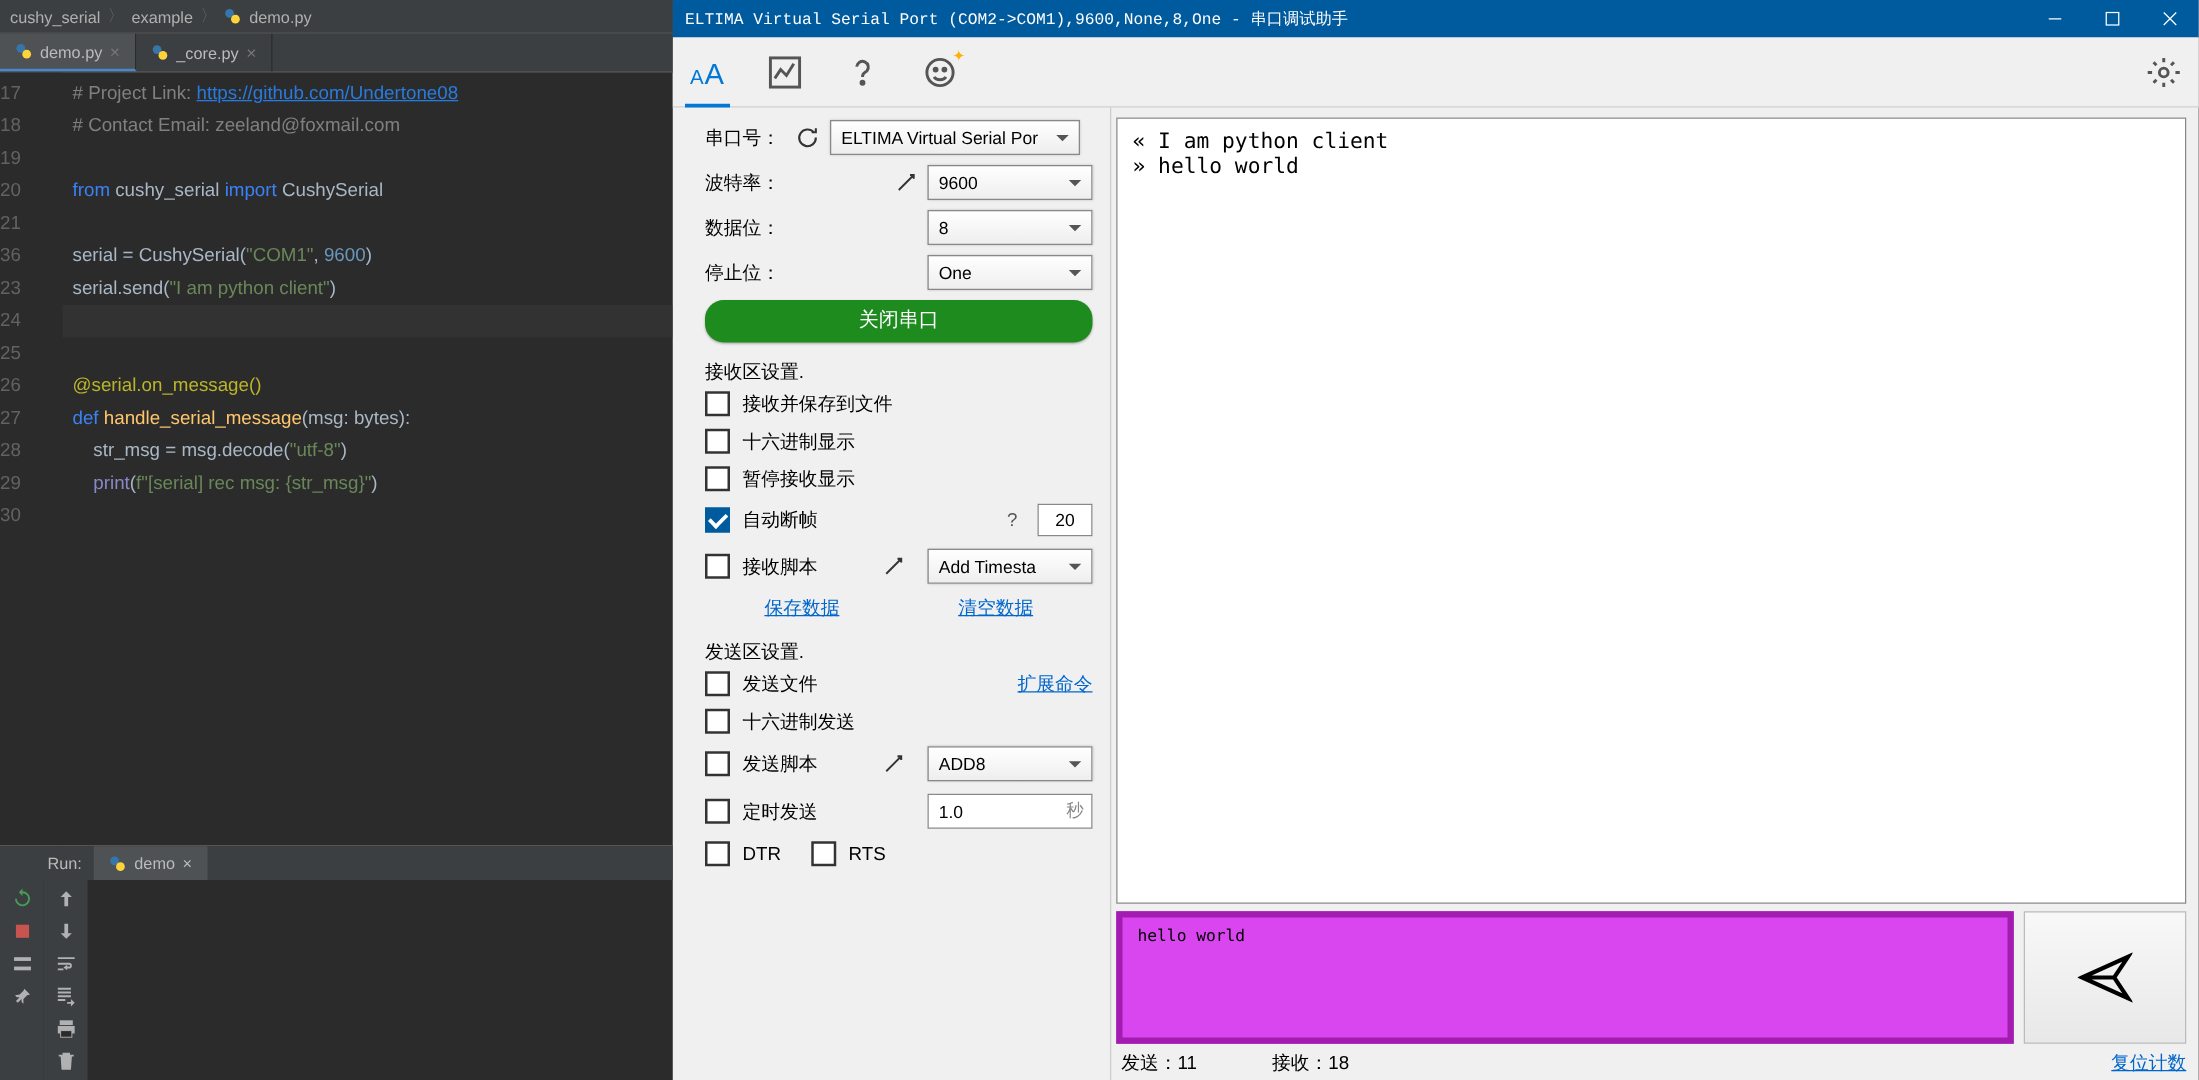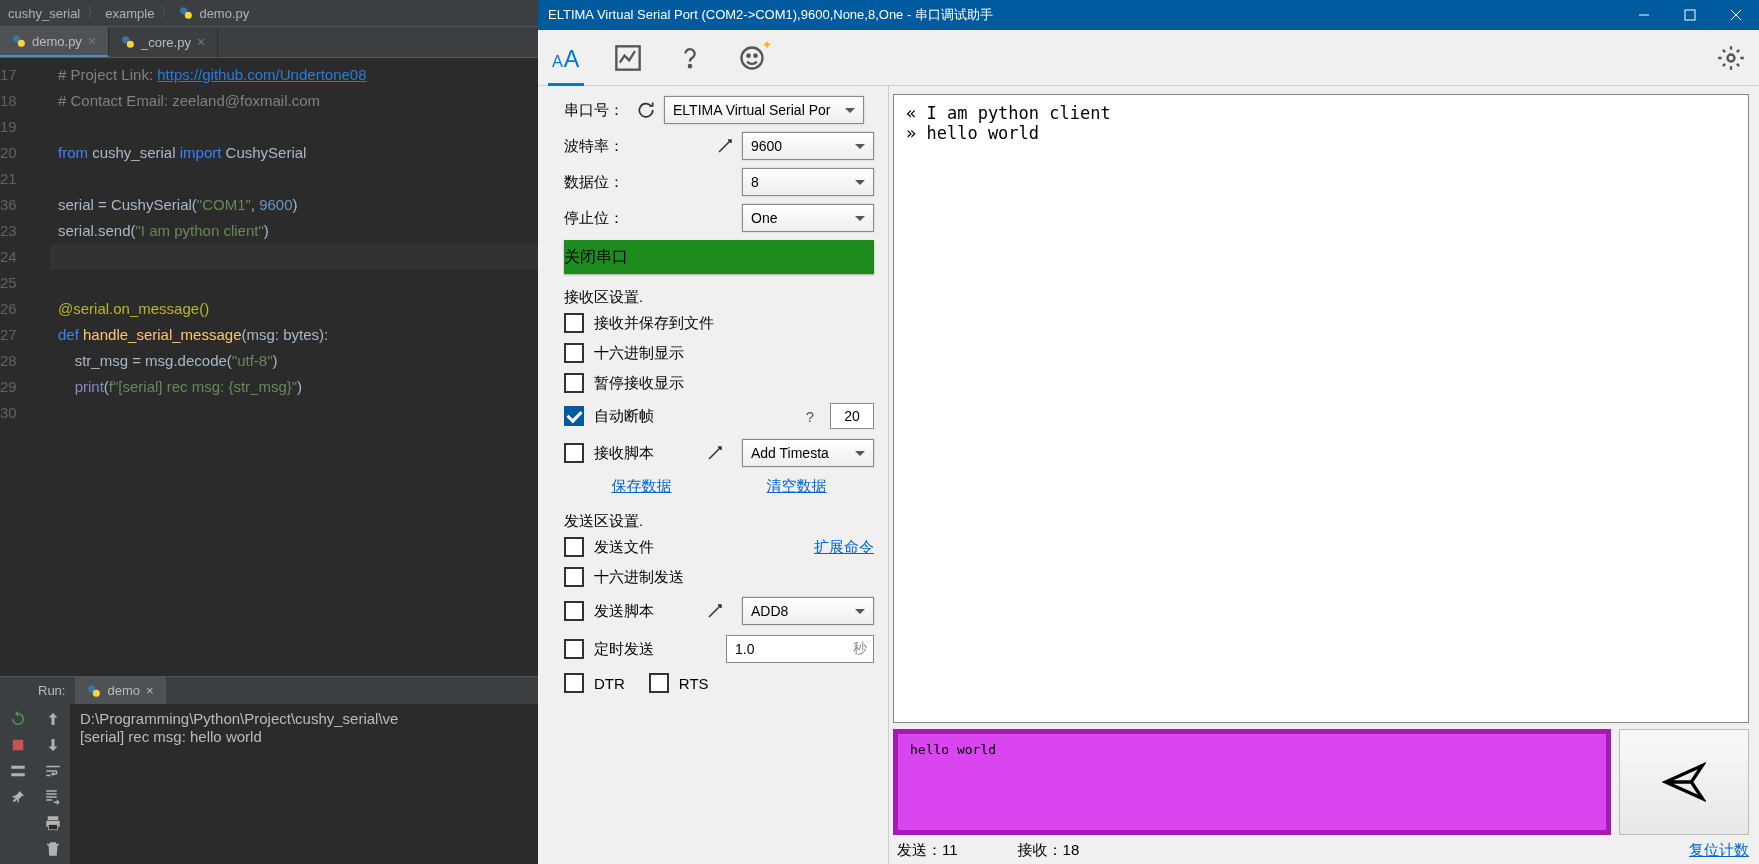--- a/index.html
+++ b/index.html
@@ -33,51 +33,51 @@
 .run-tab { background: #4e5254; padding: 6px 12px; display: flex; align-items: center; gap: 6px; }
 .run-body { display: flex; height: 160px; }
 .run-toolbar { width: 35px; background: #3c3f41; display: flex; flex-direction: column; align-items: center; padding-top: 6px; gap: 8px; }
 .run-toolbar2 { width: 35px; background: #3c3f41; display: flex; flex-direction: column; align-items: center; padding-top: 6px; gap: 8px; }
 .run-icon { width: 18px; height: 18px; color: #afb1b3; cursor: pointer; }
 .run-output { flex: 1; background: #2b2b2b; color: #bbb; font-family: "Consolas",monospace; font-size: 15px; padding: 6px 10px; white-space: pre; }
 
 
 .serial { flex: 1; background: #f0f0f0; display: flex; flex-direction: column; }
 .titlebar { background: #005a9e; color: #fff; height: 30px; display: flex; align-items: center; padding-left: 10px; font-size: 13px; }
-.titlebar-text { flex: 1; }
+.titlebar-text { flex: 1; font-family: Liberation Mono, monospace; }
 .win-btns { display: flex; height: 100%; }
 .win-btn { width: 46px; display: flex; align-items: center; justify-content: center; cursor: pointer; }
 .toolbar { height: 56px; background: #f0f0f0; display: flex; align-items: center; padding: 0 14px; gap: 34px; border-bottom: 1px solid #d0d0d0; }
 .tool-icon { width: 28px; height: 28px; color: #555; cursor: pointer; position: relative; }
 .tool-icon.active { color: #0078d7; }
 .tool-icon.active::after { content: ""; position: absolute; left: -4px; right: -4px; bottom: -14px; height: 3px; background: #0078d7; }
 .emoji-star { position: absolute; top: -6px; right: -6px; font-size: 12px; color: #ffb000; }
 .serial-body { flex: 1; display: flex; padding-left: 12px; }
 
 .settings { width: 338px; padding: 10px 14px; overflow-y: auto; font-size: 15px; color: #000; }
 .row { display: flex; align-items: center; margin-bottom: 8px; min-height: 28px; }
 .row-label { width: 72px; }
 .row-spacer { flex: 1; }
 .select { border: 1px solid #888; background: linear-gradient(#fff,#eee); height: 28px; padding: 0 24px 0 8px; font-size: 14px; position: relative; cursor: pointer; display: flex; align-items: center; box-shadow: 0 0 2px rgba(0,0,0,0.2); min-width: 0; overflow: hidden; white-space: nowrap; }
 .select::after { content: ""; position: absolute; right: 8px; top: 11px; border: 5px solid transparent; border-top-color: #555; }
 .select.big { width: 200px; }
 .select.med { width: 132px; }
 .reload-icon { width: 20px; height: 20px; cursor: pointer; color: #333; margin-right: 8px; }
 .wand-icon { width: 18px; height: 18px; color: #333; margin-right: 8px; cursor: pointer; }
-.big-btn { background: #1d8b1d; color: #000000; text-align: left; height: 34px; line-height: 34px; font-size: 16px; cursor: pointer; margin-bottom: 14px; box-shadow: 0 1px 2px rgba(0,0,0,0.3); }
+.big-btn { background: #1d8b1d; color: #ffffff; text-align: center; height: 34px; line-height: 34px; font-size: 16px; cursor: pointer; margin-bottom: 14px; box-shadow: 0 1px 2px rgba(0,0,0,0.3); border-radius: 15px; }
 .section-title { font-size: 15px; margin-bottom: 6px; }
 .chk-row { display: flex; align-items: center; margin-bottom: 10px; gap: 10px; }
 .chk { width: 20px; height: 20px; border: 2px solid #333; background: #fff; cursor: pointer; display: flex; align-items: center; justify-content: center; }
 .chk.checked { background: #005a9e; border-color: #005a9e; }
 .chk.checked::after { content: ""; width: 6px; height: 11px; border: solid #fff; border-width: 0 3px 3px 0; transform: rotate(45deg); margin-top: -3px; }
 .num-input { width: 44px; height: 26px; border: 1px solid #888; background: #fff; text-align: center; font-size: 14px; }
 .q-mark { color: #555; margin-left: auto; margin-right: 6px; }
 .link-row { display: flex; justify-content: space-around; margin: 6px 0 16px; }
 .link { color: #0066cc; text-decoration: underline; cursor: pointer; font-size: 15px; }
-.unit-input { width: 148px; height: 28px; border: 1px solid #888; background: #fff; padding: 0 26px 0 8px; position: relative; display: flex; align-items: center; font-size: 14px; }
+.unit-input { width: 132px; height: 28px; border: 1px solid #888; background: #fff; padding: 0 26px 0 8px; position: relative; display: flex; align-items: center; font-size: 14px; }
 .unit-input .unit { position: absolute; right: 6px; color: #888; }
 .dtr-rts-row { display: flex; gap: 24px; margin-top: 8px; }
 
 .data-area { flex: 1; display: flex; flex-direction: column; border-left: 1px solid #ccc; }
 .recv-box { flex: 1; margin: 8px 10px 6px 4px; border: 1px solid #888; background: #fff; font-family: "Consolas",monospace; font-size: 17px; padding: 8px 12px; white-space: pre; }
 .send-row { display: flex; margin: 0 10px 4px 4px; gap: 8px; height: 106px; }
 .send-box { flex: 1; border: 5px solid #a21caf; background: #d946ef; font-family: "Consolas",monospace; font-size: 13px; padding: 8px 12px; }
 .send-btn { width: 130px; border: 1px solid #bbb; background: linear-gradient(#f8f8f8,#e8e8e8); display: flex; align-items: center; justify-content: center; cursor: pointer; }
 .status-bar { display: flex; font-size: 15px; padding: 2px 10px 4px 8px; color: #000; }
 .stat { margin-right: 60px; }
@@ -179,22 +179,20 @@
           </svg>
         <svg class="run-icon" viewBox="0 0 24 24">
             <rect x="5" y="3" width="14" height="5" fill="currentColor"></rect>
             <rect x="3" y="9" width="18" height="8" fill="currentColor"></rect>
             <rect x="6" y="14" width="12" height="7" fill="#2b2b2b" stroke="currentColor"></rect>
           </svg>
         <svg class="run-icon" viewBox="0 0 24 24">
             <path fill="currentColor" d="M6 7h12l-1 14H7zm2-4h8v2H8zM4 5h16v2H4z"></path>
           </svg>
       </div>
-      <div class="run-output"><span>D:\Programming\Python\Project\cushy_serial\ve</span>
-<span>[serial] rec msg: hello world</span></div>
     </div>
   </div>
 </div>
 
 <div class="serial">
   <div class="titlebar">
     <span class="titlebar-text">ELTIMA Virtual Serial Port (COM2-&gt;COM1),9600,None,8,One - 串口调试助手</span>
     <div class="win-btns">
       <div class="win-btn">
           <svg width="12" height="12" viewBox="0 0 12 12">

